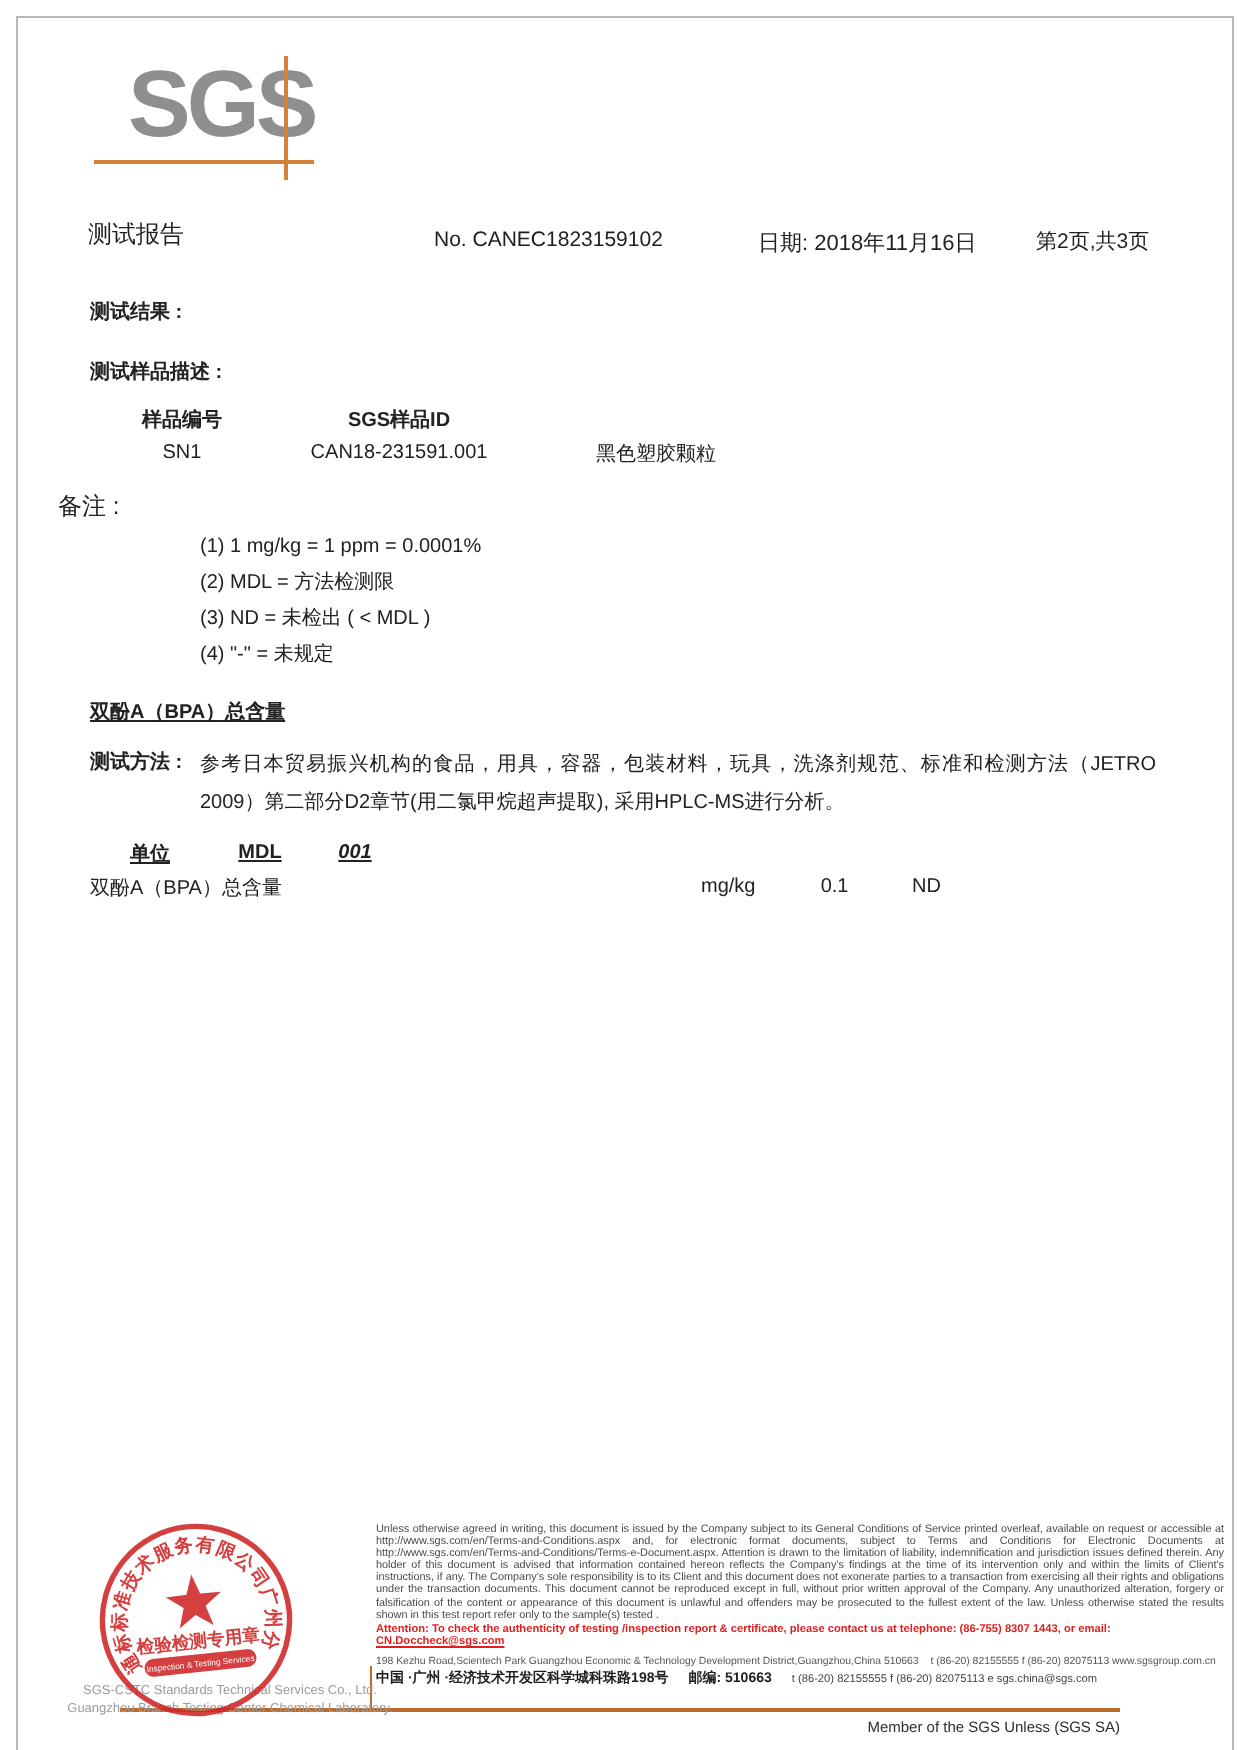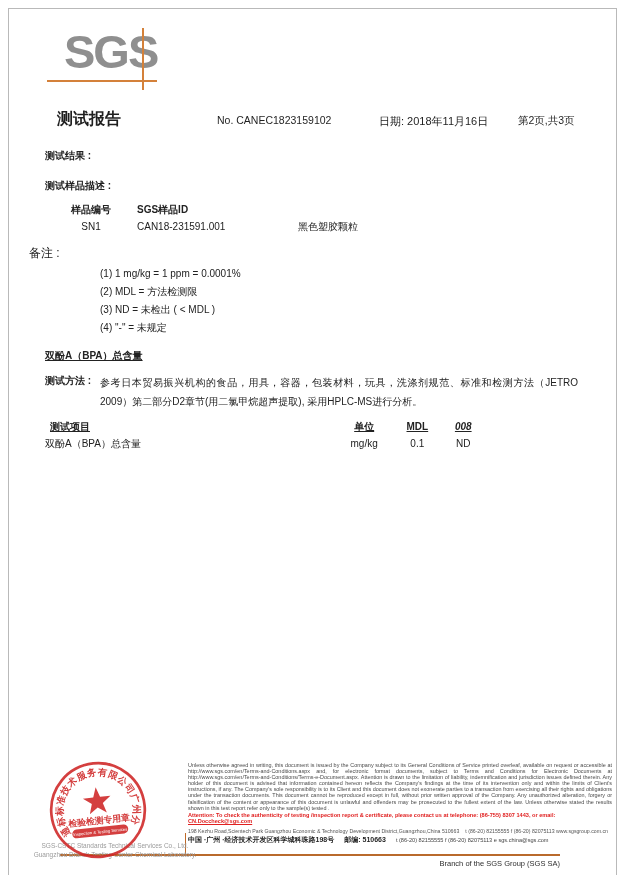--- a/index.html
+++ b/index.html
@@ -9,32 +9,32 @@
   .scan-border { position:absolute; left:8px; top:8px; width:609px; height:867px;
                  border-left:1px solid #b9b9b9; border-top:1px solid #b9b9b9; border-right:1px solid #b9b9b9; }
 
   
   .logo-wrap { position:absolute; left:48px; top:24px; width:130px; height:70px; }
   .logo-text { font-size:47px; font-weight:bold; color:#8f8f8f; letter-spacing:-2px; line-height:56px; padding-left:16px; }
   .logo-hline { position:absolute; left:-1px; top:56px; width:110px; height:2px; background:#d4813a; }
   .logo-vline { position:absolute; left:94px; top:4px; width:2px; height:62px; background:#d4813a; }
 
   
-  .report-title { position:absolute; left:57px; top:109px; font-size:16px; font-weight:bold; color:#1f1f1f; }
+  .report-title { position:absolute; left:44px; top:109px; font-size:12px; font-weight:normal; color:#1f1f1f; }
   .report-no    { position:absolute; left:217px; top:114px; font-size:10.5px; color:#1f1f1f; }
   .report-date  { position:absolute; left:379px; top:114px; font-size:11px; color:#1f1f1f; }
   .report-page  { position:absolute; left:518px; top:114px; font-size:10.5px; color:#1f1f1f; }
 
   .results-label { position:absolute; left:45px; top:149px; font-size:10px; font-weight:bold; }
   .sample-heading { position:absolute; left:45px; top:179px; font-size:10px; font-weight:bold; }
 
   .sample-table { position:absolute; left:45px; top:201px; width:420px; font-size:10px; }
   .sample-row { display:flex; height:17px; align-items:center; }
   .sc1 { width:92px; text-align:center; }
-  .sc2 { width:125px; }
+  .sc2 { width:125px; text-align:center; }
   .sc3 { flex:1; padding-left:36px; }
   .sample-head { font-weight:bold; }
 
   .remarks-label { position:absolute; left:29px; top:245px; font-size:12px; font-weight:normal; }
   .remarks-list { position:absolute; left:100px; top:265px; font-size:10px; line-height:18px; }
 
   .bpa-heading { position:absolute; left:45px; top:349px; font-size:10px; font-weight:bold; text-decoration:underline; }
   .method-label { position:absolute; left:45px; top:374px; font-size:10px; font-weight:bold; }
   .method-text { position:absolute; left:100px; top:373px; width:478px; font-size:10px; line-height:19px; text-align:justify; }
 
@@ -105,24 +105,23 @@
     <div>(3) ND = 未检出 ( &lt; MDL )</div>
     <div>(4) "-" = 未规定</div>
   </div>
 
   <div class="bpa-heading">双酚A（BPA）总含量</div>
   <div class="method-label">测试方法 :</div>
   <div class="method-text">参考日本贸易振兴机构的食品，用具，容器，包装材料，玩具，洗涤剂规范、标准和检测方法（JETRO 2009）第二部分D2章节(用二氯甲烷超声提取), 采用HPLC-MS进行分析。</div>
 
   <div class="bpa-table">
     <div class="bpa-row bpa-head">
-      <div class="bc1"><span>测试项目</span></div>
       <div class="bc2"><span>单位</span></div>
       <div class="bc3"><span>MDL</span></div>
-      <div class="bc4"><span>008</span></div>
+      <div class="bc4"><span>001</span></div>
     </div>
     <div class="bpa-row">
       <div class="bc1">双酚A（BPA）总含量</div>
       <div class="bc2">mg/kg</div>
       <div class="bc3">0.1</div>
       <div class="bc4">ND</div>
     </div>
   </div>
 
   <div class="stamp">
@@ -156,14 +155,14 @@
       <div class="addr-row-cn">
         <span>中国 ·广州 ·经济技术开发区科学城科珠路198号</span>
         <span>邮编: 510663</span>
         <span class="thin">t (86-20) 82155555   f (86-20) 82075113   e  sgs.china@sgs.com</span>
       </div>
     </div>
   </div>
 
   <div class="v-divider"></div>
   <div class="h-rule"></div>
-  <div class="member-line">Branch of the SGS Group (SGS SA)</div>
+  <div class="member-line">Member of the SGS Unless (SGS SA)</div>
 </div>
 
 </body></html>

